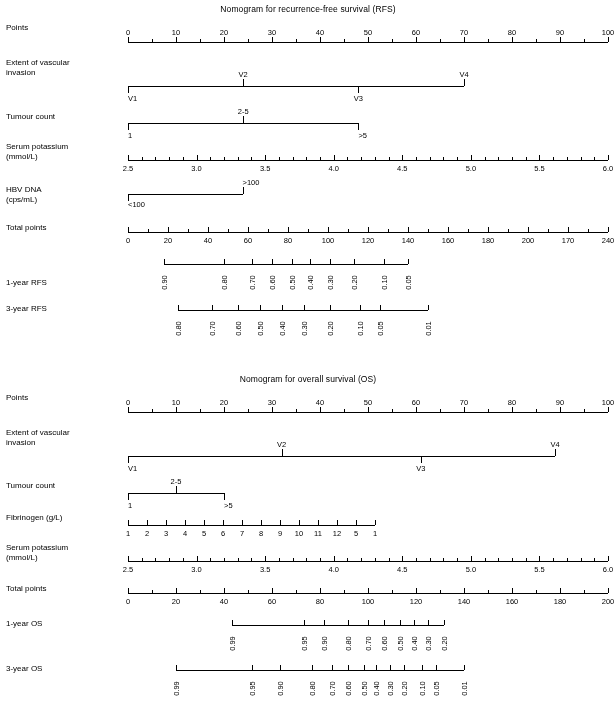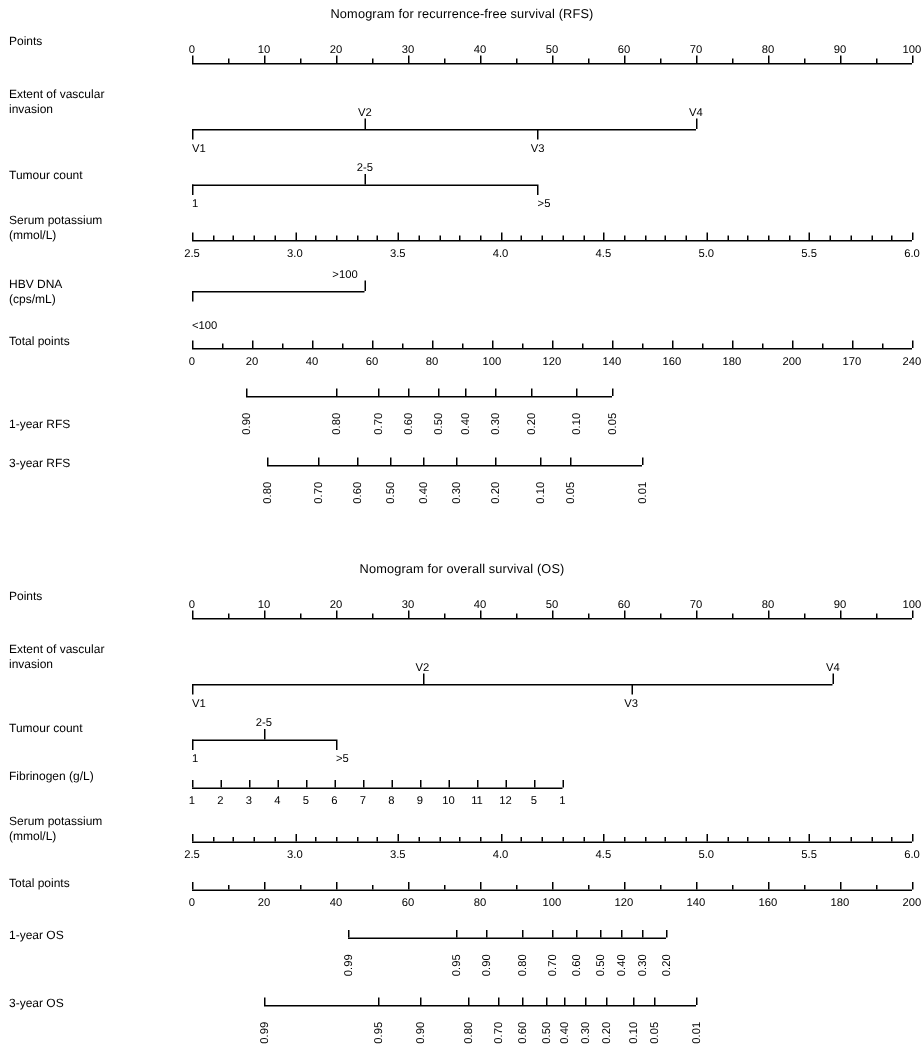--- a/index.html
+++ b/index.html
@@ -181,23 +181,23 @@
         <div class="ticklabel" style="left: 519.429px; top: 164px; width: 40px;">5.5</div>
         <div class="tick" style="left: 608px; top: 155px; height: 5px;"></div>
         <div class="ticklabel" style="left: 588px; top: 164px; width: 40px;">6.0</div>
       </div>
 
     <div class="row-label" style="left:6px; top:185px;">HBV DNA
 (cps/mL)</div>
     <div id="rfs-hbv">
         <div class="axis" style="left: 128px; top: 194px; width: 115.2px;"></div>
         <div class="tick" style="left: 128px; top: 194px; height: 7px;"></div>
-        <div class="ptlabel" style="left: 128px; top: 212px; text-align: right;">&lt;100</div>
+        <div class="ptlabel" style="left: 128px; top: 200px; text-align: right;">&lt;100</div>
         <div class="tick" style="left: 243.2px; top: 187px; height: 7px;"></div>
-        <div class="ptlabel" style="left: 210px; top: 178px; width: 40px; text-align: center;">&gt;100</div>
+        <div class="ptlabel" style="left: 231px; top: 178px; width: 40px; text-align: center;">&gt;100</div>
       </div>
 
     <div class="row-label" style="left:6px; top:223px;">Total points</div>
     <div id="rfs-total">
         <div class="axis" style="left: 128px; top: 232px; width: 480px;"></div>
         <div class="tick" style="left: 148px; top: 229px; height: 3px;"></div>
         <div class="tick" style="left: 188px; top: 229px; height: 3px;"></div>
         <div class="tick" style="left: 228px; top: 229px; height: 3px;"></div>
         <div class="tick" style="left: 268px; top: 229px; height: 3px;"></div>
         <div class="tick" style="left: 308px; top: 229px; height: 3px;"></div>

